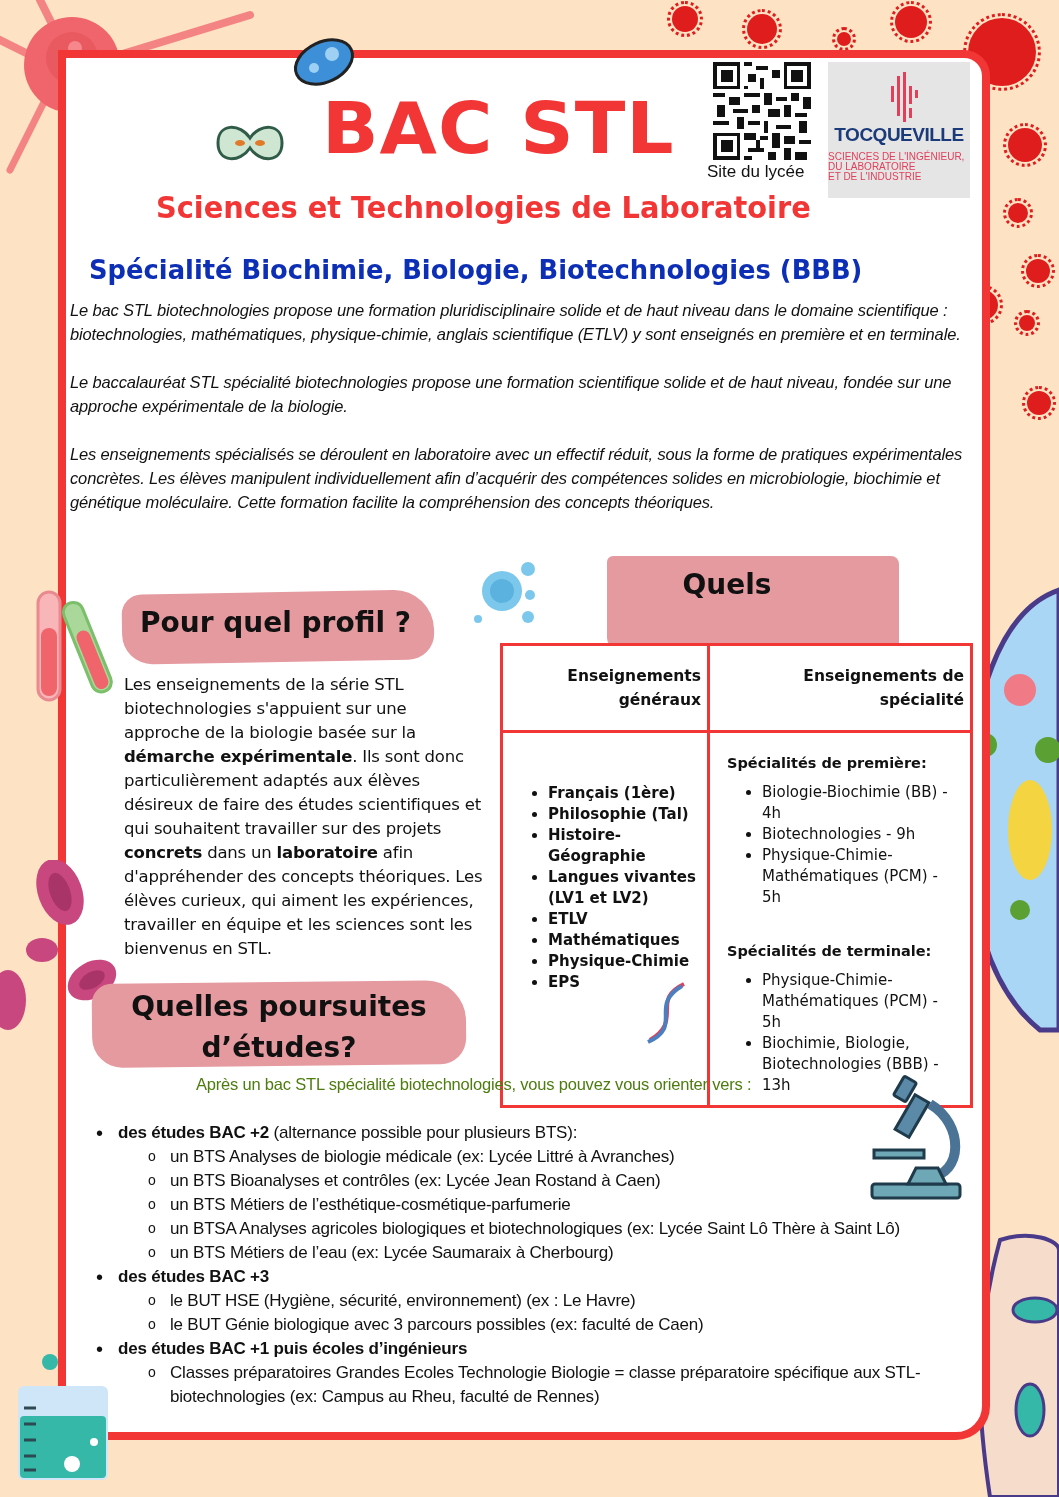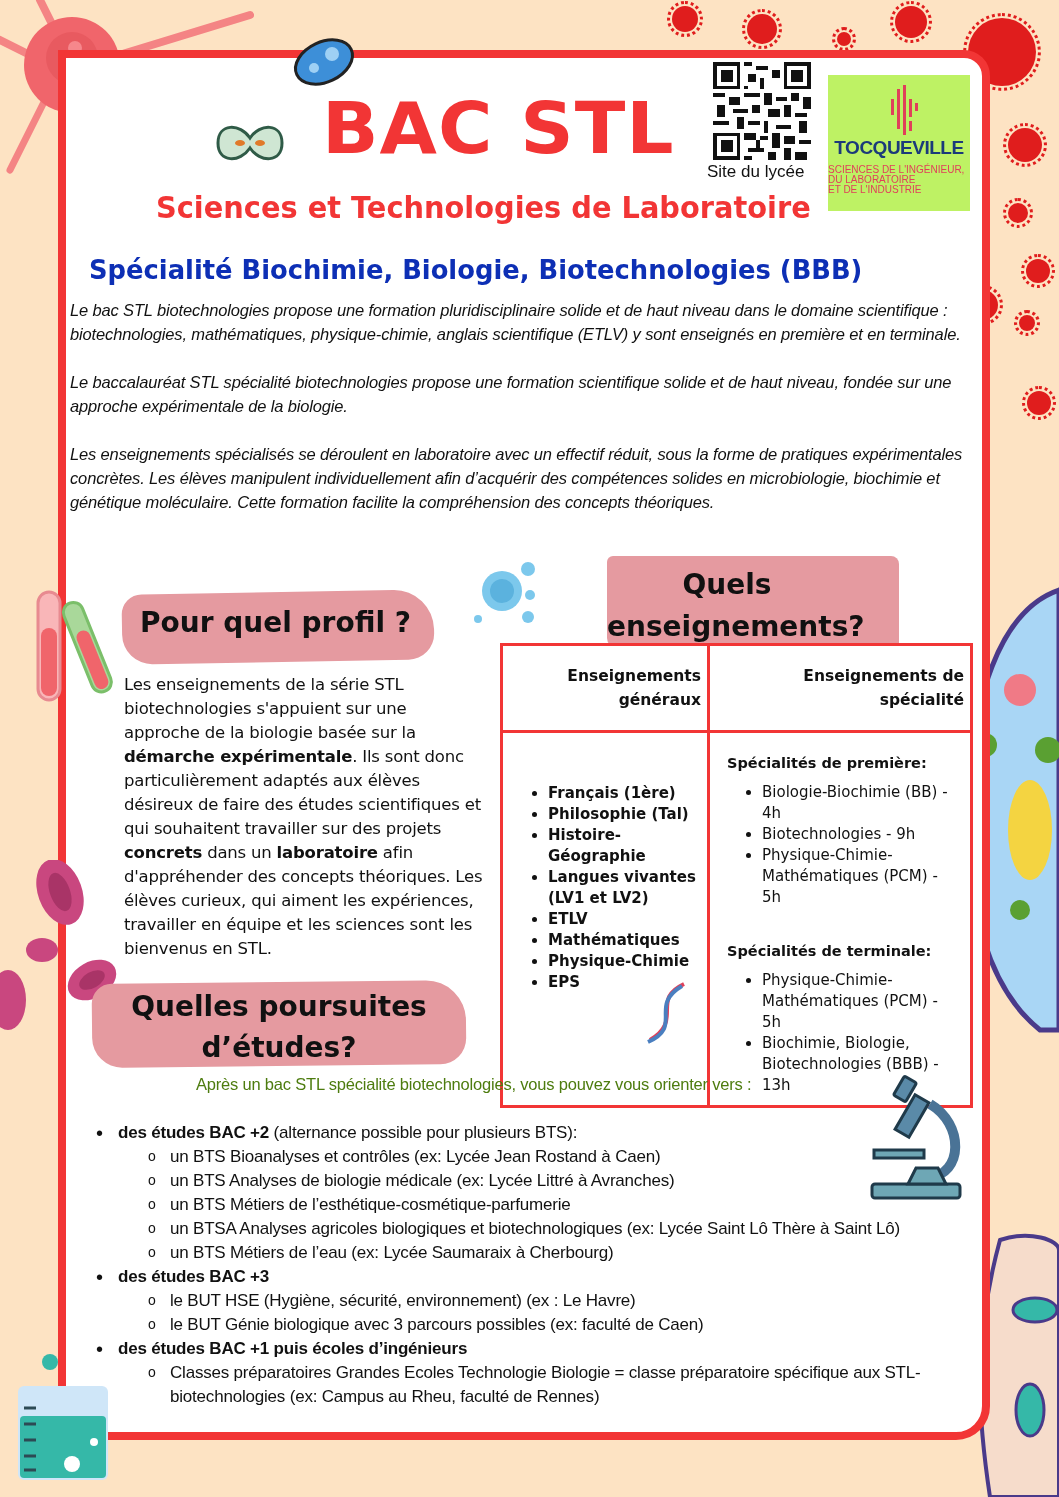--- a/index.html
+++ b/index.html
@@ -33,21 +33,21 @@
   }
   .intro {
     left:70px; top:298px; width:920px; font-size:16.5px; line-height:24px;
     font-family:"Liberation Sans", sans-serif; color:#111;
   }
   .intro p { margin:0 0 24px 0; letter-spacing:-0.15px;font-style:italic; }
   .qr {
     left:712px; top:62px; width:100px; height:98px; background:#fff;
   }
   .qr-label { left:707px; top:162px; font-size:17px; color:#111; }
-  .logo { left:828px; top:75px; width:142px; height:136px; background:#bef264; }
+  .logo { left:828px; top:62px; width:142px; height:136px; background:#e5e5e5; }
   .logo-bars { position:absolute; left:60px; top:10px; width:30px; height:50px; }
   .logo-name { position:absolute; left:0; top:62px; width:142px; text-align:center;
     font-size:19px; font-weight:700; color:#1b3a7a; letter-spacing:-0.5px; }
   .logo-sub { position:absolute; left:0; top:90px; width:142px; text-align:left;
     font-size:10px; font-weight:400; color:#e0405a; line-height:10px; }
 
   .brush {
     position:absolute; background:#e59aa0; border-radius:20px 40px 26px 30px;
   }
   .section-h {
@@ -269,21 +269,20 @@
   <ellipse cx="60" cy="32" rx="10" ry="20" transform="rotate(-20 60 32)" fill="#a93467"></ellipse>
   <ellipse cx="42" cy="90" rx="16" ry="12" fill="#c9477f"></ellipse>
   <ellipse cx="92" cy="120" rx="26" ry="18" transform="rotate(-30 92 120)" fill="#c9477f"></ellipse>
   <ellipse cx="92" cy="120" rx="14" ry="8" transform="rotate(-30 92 120)" fill="#a93467"></ellipse>
   <ellipse cx="8" cy="140" rx="18" ry="30" fill="#c9477f"></ellipse>
 </svg>
 
 <div class="brush" style="left:607px;top:556px;width:292px;height:92px;border-radius:6px 8px 4px 10px"></div>
 <div class="section-h" style="left:607px;top:564px;width:240px;font-size:28px;line-height:42px">
   <div>Quels</div>
-  <div>enseignements?</div>
 </div>
 
 <table class="ens">
   <tbody>
       <tr>
     <th class="col1">Enseignements généraux</th>
     <th>Enseignements de spécialité</th>
   </tr>
   <tr>
     <td class="cell-general">
@@ -335,22 +334,22 @@
     <path d="M62 30 C96 50 96 100 60 104" fill="none" stroke-width="10" stroke="#4a7396"></path>
     <rect x="6" y="76" width="50" height="8" fill="#6ea7b5"></rect>
     <rect x="4" y="110" width="88" height="14" rx="3" fill="#6ea7b5"></rect>
     <path d="M40 110 L48 94 L70 94 L78 110 Z" fill="#6ea7b5"></path>
   </g>
 </svg>
 
 <div class="abs poursuites">
   <ul id="poursuites-groups">
       <li><b>des études BAC +2</b><span> (alternance possible pour plusieurs BTS):</span><ul>
+          <li>un BTS Analyses de biologie médicale (ex: Lycée Littré à Avranches)</li>
           <li>un BTS Bioanalyses et contrôles (ex: Lycée Jean Rostand à Caen)</li>
-          <li>un BTS Analyses de biologie médicale (ex: Lycée Littré à Avranches)</li>
           <li>un BTS Métiers de l’esthétique-cosmétique-parfumerie</li>
           <li>un BTSA Analyses agricoles biologiques et biotechnologiques (ex: Lycée Saint Lô Thère à Saint Lô)</li>
           <li>un BTS Métiers de l’eau (ex: Lycée Saumaraix à Cherbourg)</li>
         </ul></li>
       <li><b>des études BAC +3</b><ul>
           <li>le BUT HSE (Hygiène, sécurité, environnement) (ex : Le Havre)</li>
           <li>le BUT Génie biologique avec 3 parcours possibles (ex: faculté de Caen)</li>
         </ul></li>
       <li><b>des études BAC +1 puis écoles d’ingénieurs</b><ul>
           <li>Classes préparatoires Grandes Ecoles Technologie Biologie = classe préparatoire spécifique aux STL-biotechnologies (ex: Campus au Rheu, faculté de Rennes)</li>

